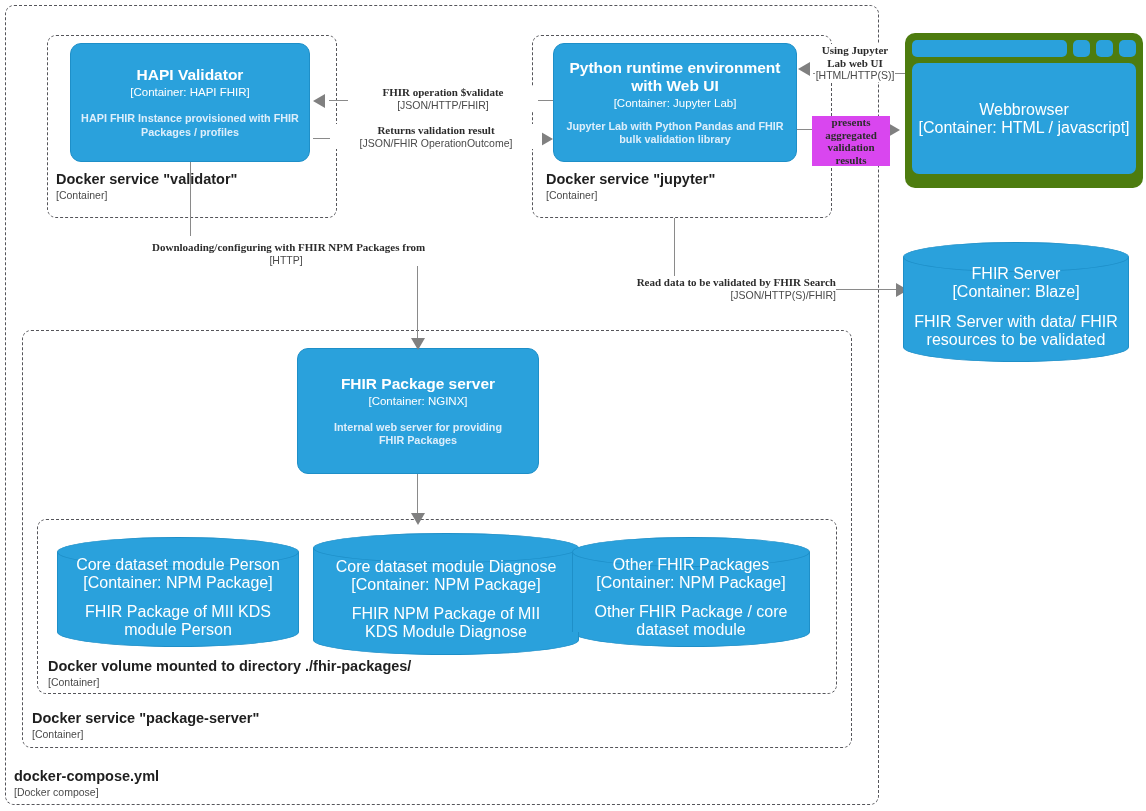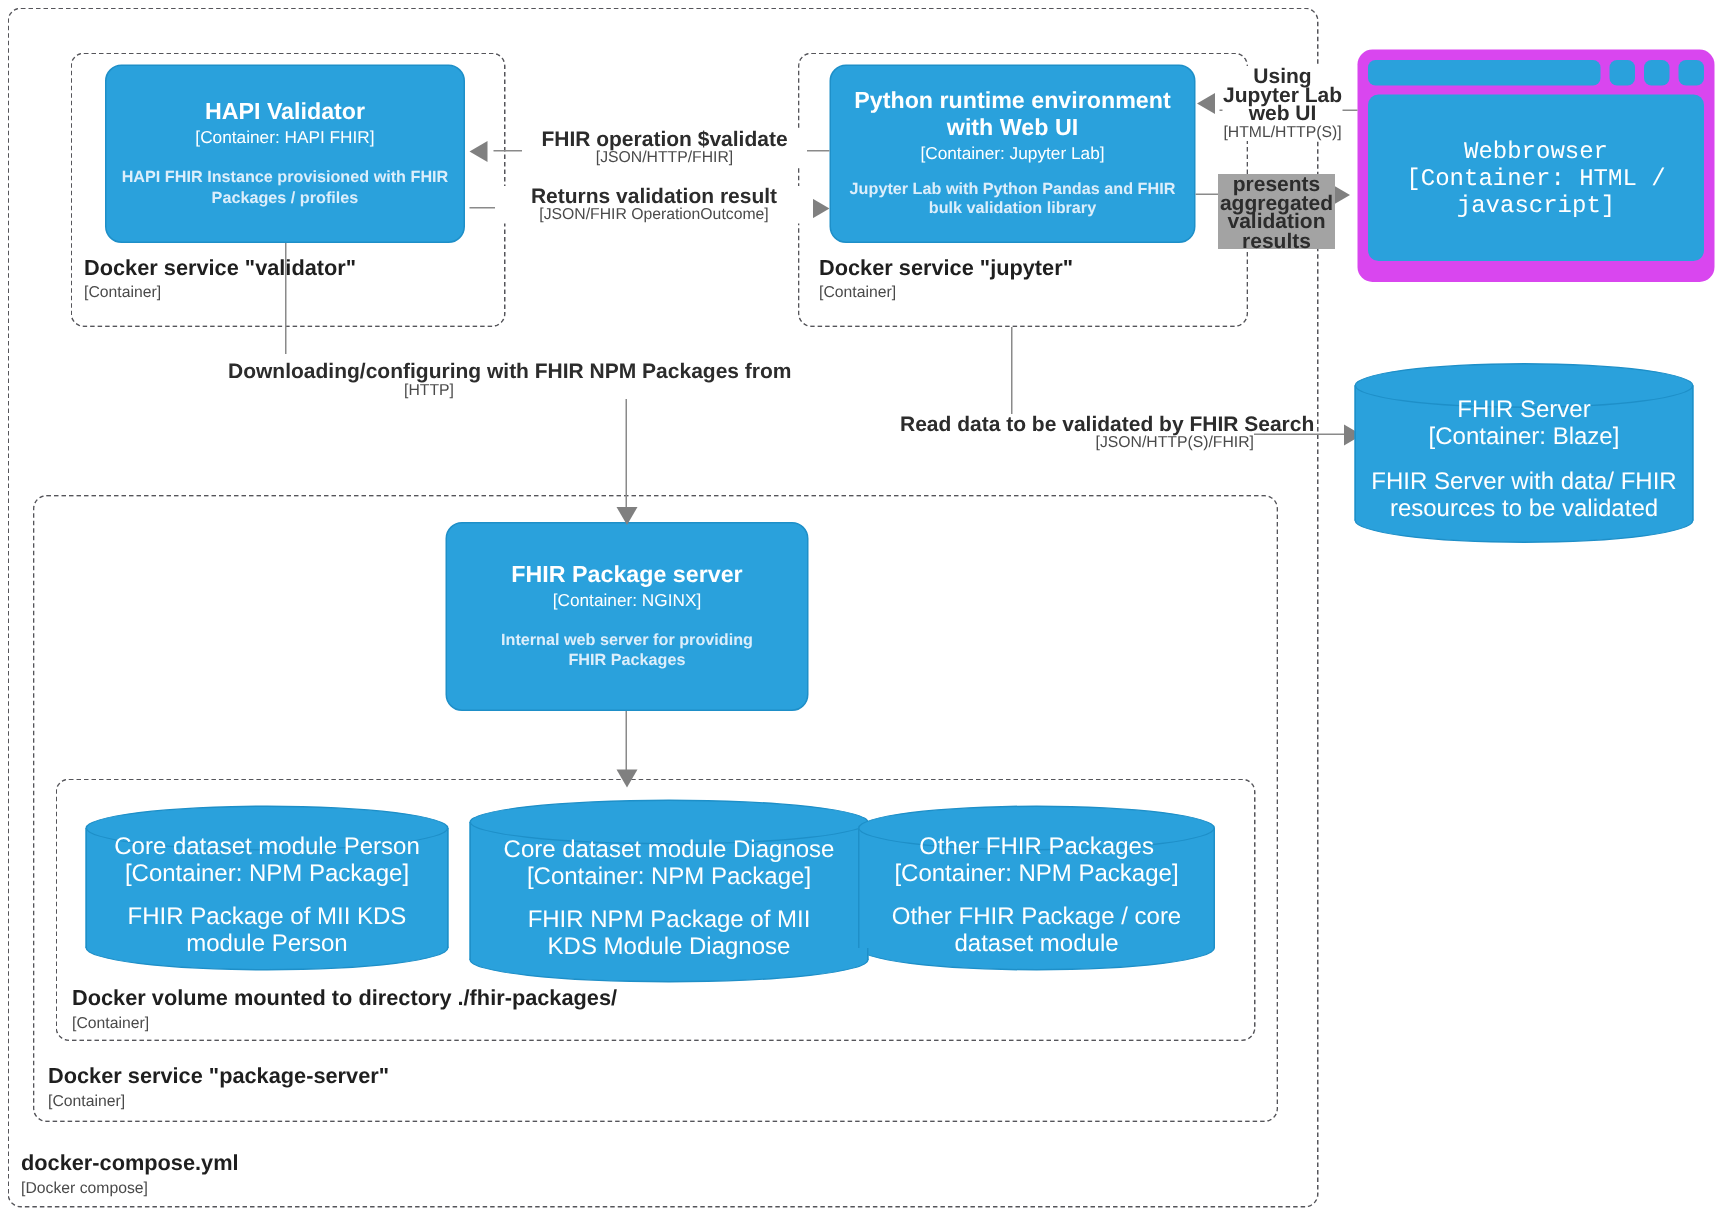--- a/index.html
+++ b/index.html
@@ -76,25 +76,24 @@
     font-size: 10.8px;
     font-weight: bold;
     line-height: 13.5px;
     color: #dceefb;
     margin-top: 13px;
   }
 
   
   .browser {
     position: absolute;
-    background: #d946ef;
+    background: #4d7c0f;
     border-radius: 10px;
     box-sizing: border-box;
     padding: 7px;
-    font-family: Liberation Mono, monospace;
   }
   .browser-chrome {
     display: flex;
     align-items: center;
     gap: 6px;
     height: 17px;
   }
   .browser-urlbar {
     flex: 1 1 auto;
     height: 17px;
@@ -208,24 +207,25 @@
   }
 
   
   .rel {
     position: absolute;
     text-align: center;
     line-height: 12.5px;
   }
   .rel .rel-text {
     display: block;
-    font-size: 14px;
+    font-size: 11px;
     font-weight: bold;
     color: #2c2c2c;
     white-space: nowrap;
+    font-family: Liberation Serif, serif;
   }
   .rel .rel-tech {
     display: block;
     font-size: 10.5px;
     font-weight: normal;
     color: #4a4a4a;
     white-space: nowrap;
   }
   .rel.wrapped .rel-text,
   .rel.wrapped .rel-tech { white-space: normal; }
@@ -346,21 +346,21 @@
 
   <div class="conn conn-h" style="left:813px; top:73px; width:92px;"></div>
   <div class="arrow arrow-left" style="left:798px; top:62px;"></div>
   <div class="rel wrapped" style="left:815px; top:44px; width:80px; background:#fff; line-height:12.5px;">
     <span class="rel-text">Using Jupyter Lab web UI</span>
     <span class="rel-tech">[HTML/HTTP(S)]</span>
   </div>
 
   <div class="conn conn-h" style="left:797px; top:129px; width:91px;"></div>
   <div class="arrow arrow-right" style="left:888px; top:123px;"></div>
-  <div class="rel wrapped" style="left:812px; top:116px; width:78px; background:#a3a3a3; line-height:12.5px;">
+  <div class="rel wrapped" style="left:812px; top:116px; width:78px; background:#d946ef; line-height:12.5px;">
     <span class="rel-text">presents aggregated validation results</span>
     <span class="rel-tech"></span>
   </div>
 
   <div class="conn conn-v" style="left:674px; top:218px; width:1.4px; height:72px;"></div>
   <div class="conn conn-h" style="left:674px; top:289px; width:222px;"></div>
   <div class="arrow arrow-right" style="left:896px; top:283px;"></div>
   <div class="rel" style="left:600px; top:276px; width:236px; background:#fff;text-align:right;">
     <span class="rel-text">Read data to be validated by FHIR Search</span>
     <span class="rel-tech">[JSON/HTTP(S)/FHIR]</span>

